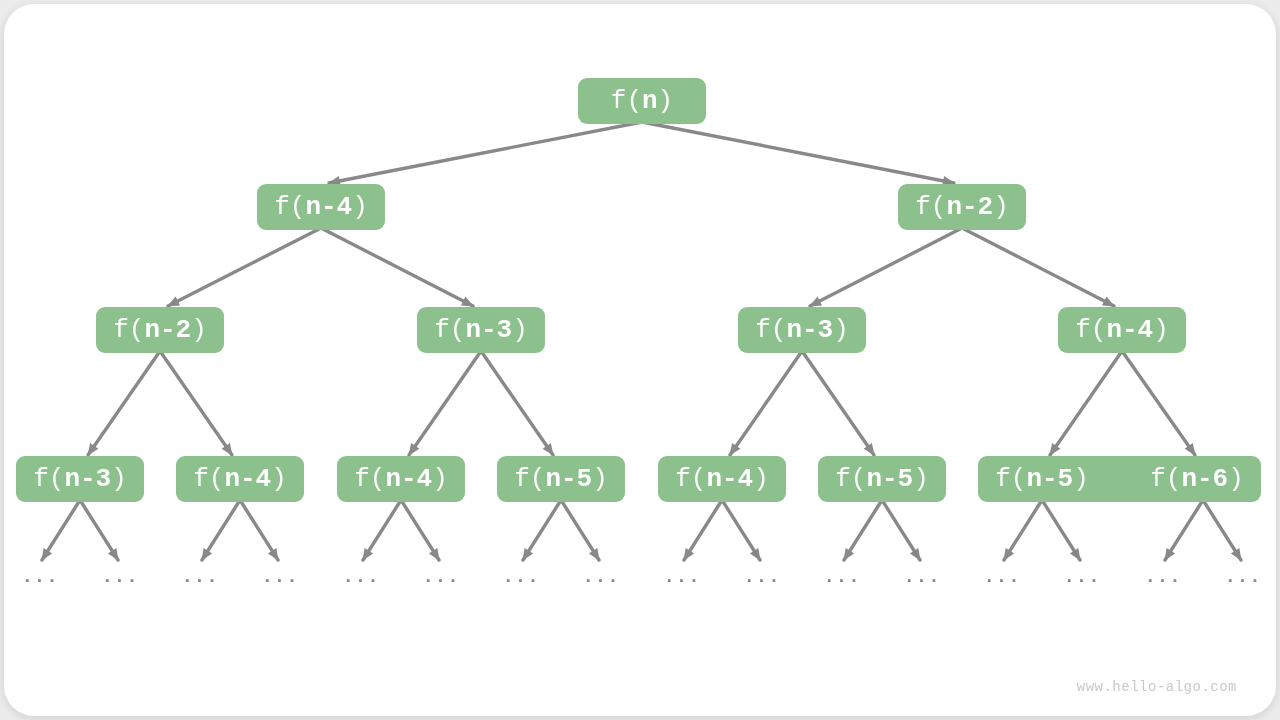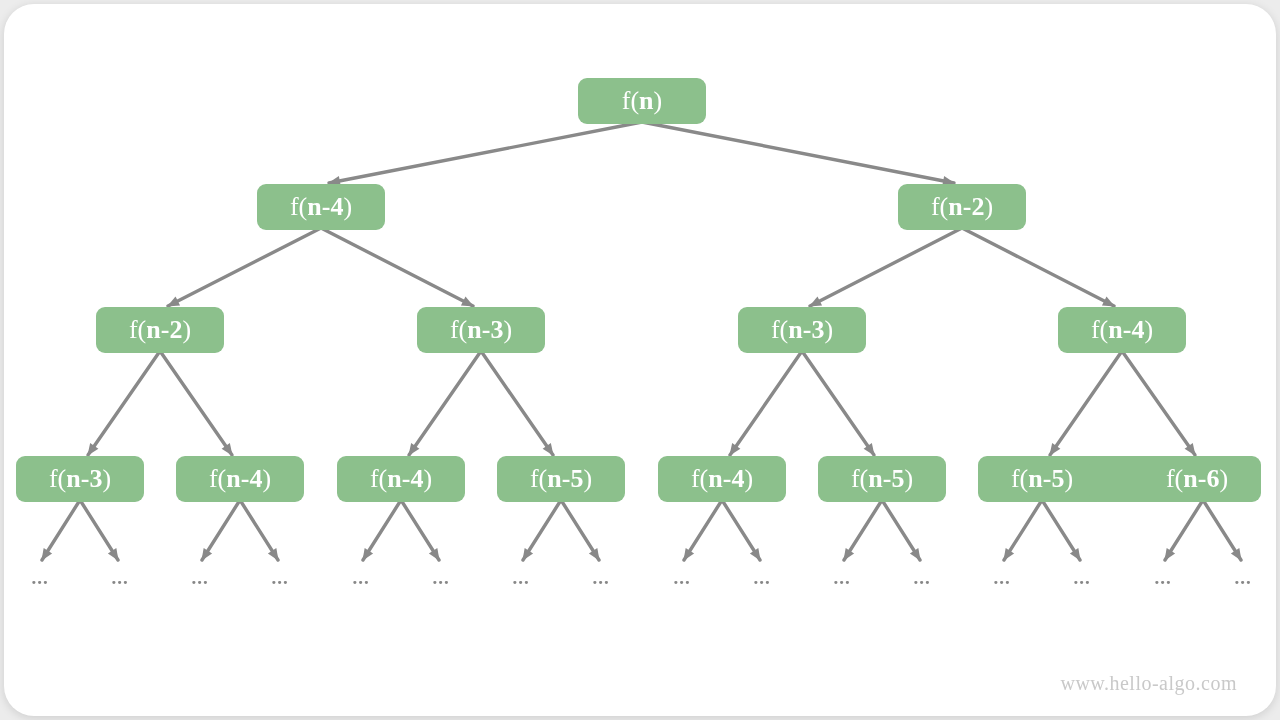--- a/index.html
+++ b/index.html
@@ -1,19 +1,19 @@
 <!DOCTYPE html>
 <html style="--node-fill: #8cc08c; --node-text: #ffffff; --edge: #898989; --ellipsis: #878787; --card-bg: #ffffff; --page-bg: #ececec; --watermark: #c9c9c9;"><head>
 <meta charset="utf-8">
 <style>
   html,body{margin:0;padding:0;}
   .page{
     position:relative;width:1280px;height:720px;overflow:hidden;
     background:var(--page-bg,#ececec);
-    font-family:Liberation Serif, serif;
+    font-family:Liberation Mono, monospace;
   }
   .card{
     position:absolute;inset:4px;border-radius:30px;
     background:var(--card-bg,#ffffff);
     box-shadow:0 2px 10px rgba(0,0,0,.13);
   }
   #edges{position:absolute;left:0;top:0;width:1280px;height:720px;pointer-events:none;}
   .edge{stroke:var(--edge,#898989);stroke-width:3.4;stroke-linecap:round;fill:none;}
   #arrowhead path{fill:var(--edge,#898989);}
   .node{
@@ -22,21 +22,21 @@
     font-size:26px;line-height:46px;text-align:center;white-space:nowrap;
   }
   .node .arg{font-weight:bold;}
   .ellipsis{
     position:absolute;width:44px;text-align:center;
     font-size:19px;line-height:19px;font-weight:bold;
     color:var(--ellipsis,#878787);letter-spacing:1px;
   }
   .watermark{
     position:absolute;right:43px;bottom:25px;
-    font-size:20px;letter-spacing:.5px;
+    font-size:14px;letter-spacing:.5px;
     color:var(--watermark,#c9c9c9);
   }
 </style>
 </head>
 <body>
 
 <div class="page">
   <div class="card"></div>
 
   <svg id="edges" viewBox="0 0 1280 720" xmlns="http://www.w3.org/2000/svg">

